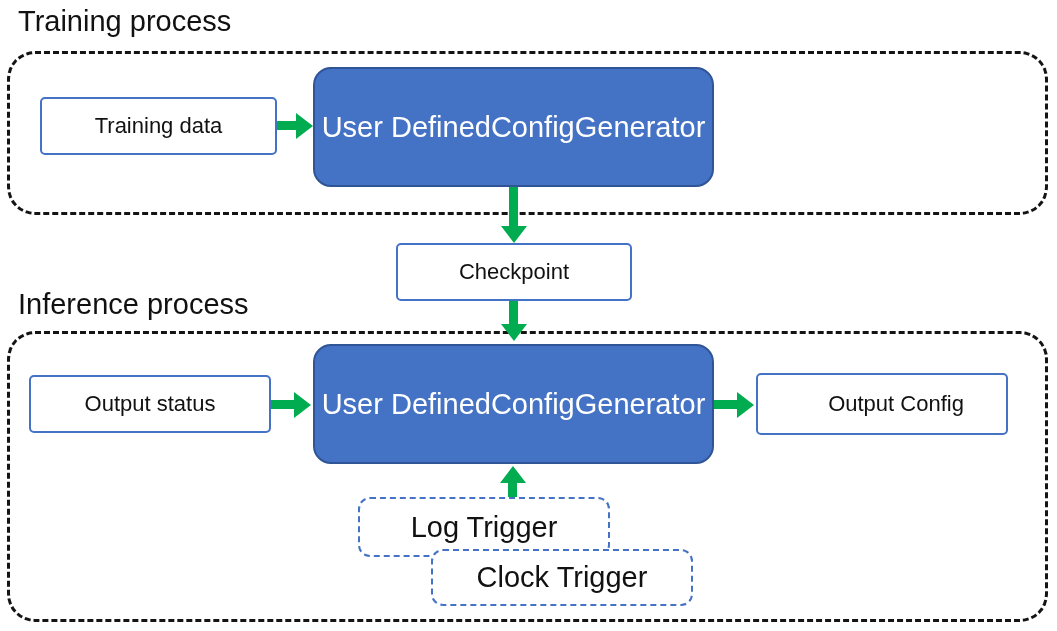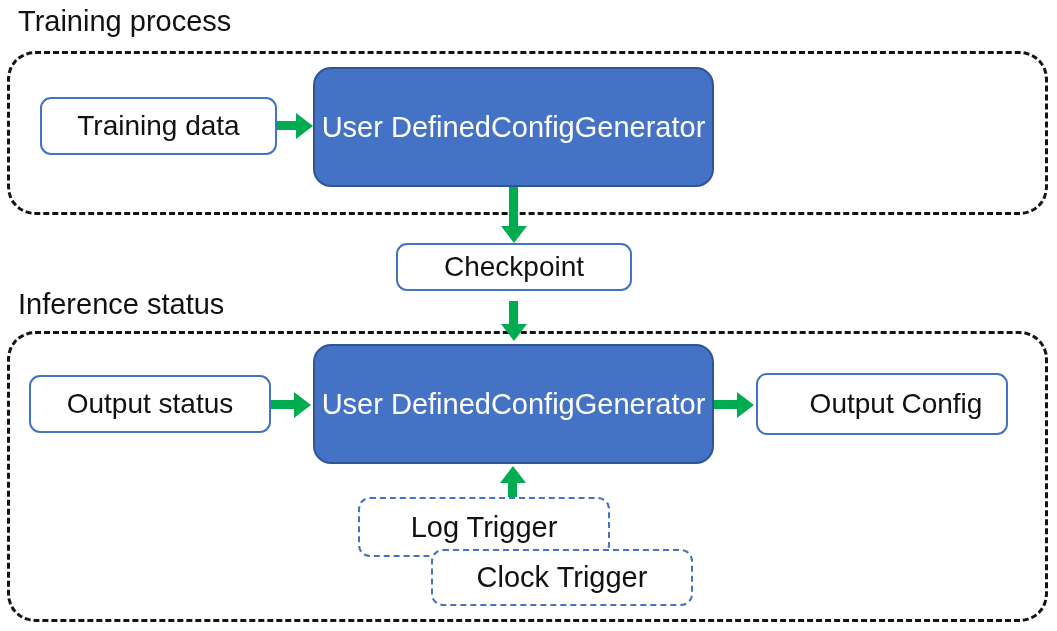--- a/index.html
+++ b/index.html
@@ -28,25 +28,25 @@
     border: 3px dashed var(--container-border, #141414);
     border-radius: 28px;
     background: transparent;
     box-sizing: border-box;
   }
 
   .white-box {
     box-sizing: border-box;
     background: #ffffff;
     border: 2px solid var(--box-border, #4472C4);
-    border-radius: 11px;
+    border-radius: 5px;
     display: flex;
     align-items: center;
     justify-content: center;
-    font-size: 28px;
+    font-size: 22px;
     color: var(--text, #111);
     white-space: nowrap;
   }
 
   .node {
     box-sizing: border-box;
     background: var(--node-fill, #4472C4);
     border: 2px solid var(--node-border, #2F5597);
     border-radius: 18px;
     display: flex;
@@ -114,25 +114,25 @@
 
   <div class="abs arrow-right" style="left:277px; top:121px; width:19px;"></div>
 
   <div class="abs node" style="left:313px; top:67px; width:401px; height:120px;">
     <span>User Defined</span>
     <span>ConfigGenerator</span>
   </div>
 
   <div class="abs arrow-down" style="left:509px; top:187px; height:39px;"></div>
 
-  <div class="abs white-box" style="left:396px; top:243px; width:236px; height:48px;">Checkpoint</div>
+  <div class="abs white-box" style="left:396px; top:243px; width:236px; height:58px;">Checkpoint</div>
 
   <div class="abs arrow-down" style="left:509px; top:301px; height:23px;"></div>
 
-  <div class="abs section-label" style="left:18px; top:288px;">Inference status</div>
+  <div class="abs section-label" style="left:18px; top:288px;">Inference process</div>
 
   <div class="abs dashed-container" style="left:7px; top:331px; width:1041px; height:291px;"></div>
 
   <div class="abs white-box" style="left:29px; top:375px; width:242px; height:58px;">Output status</div>
 
   <div class="abs arrow-right" style="left:271px; top:400px; width:23px;"></div>
 
   <div class="abs node" style="left:313px; top:344px; width:401px; height:120px;">
     <span>User Defined</span>
     <span>ConfigGenerator</span>

